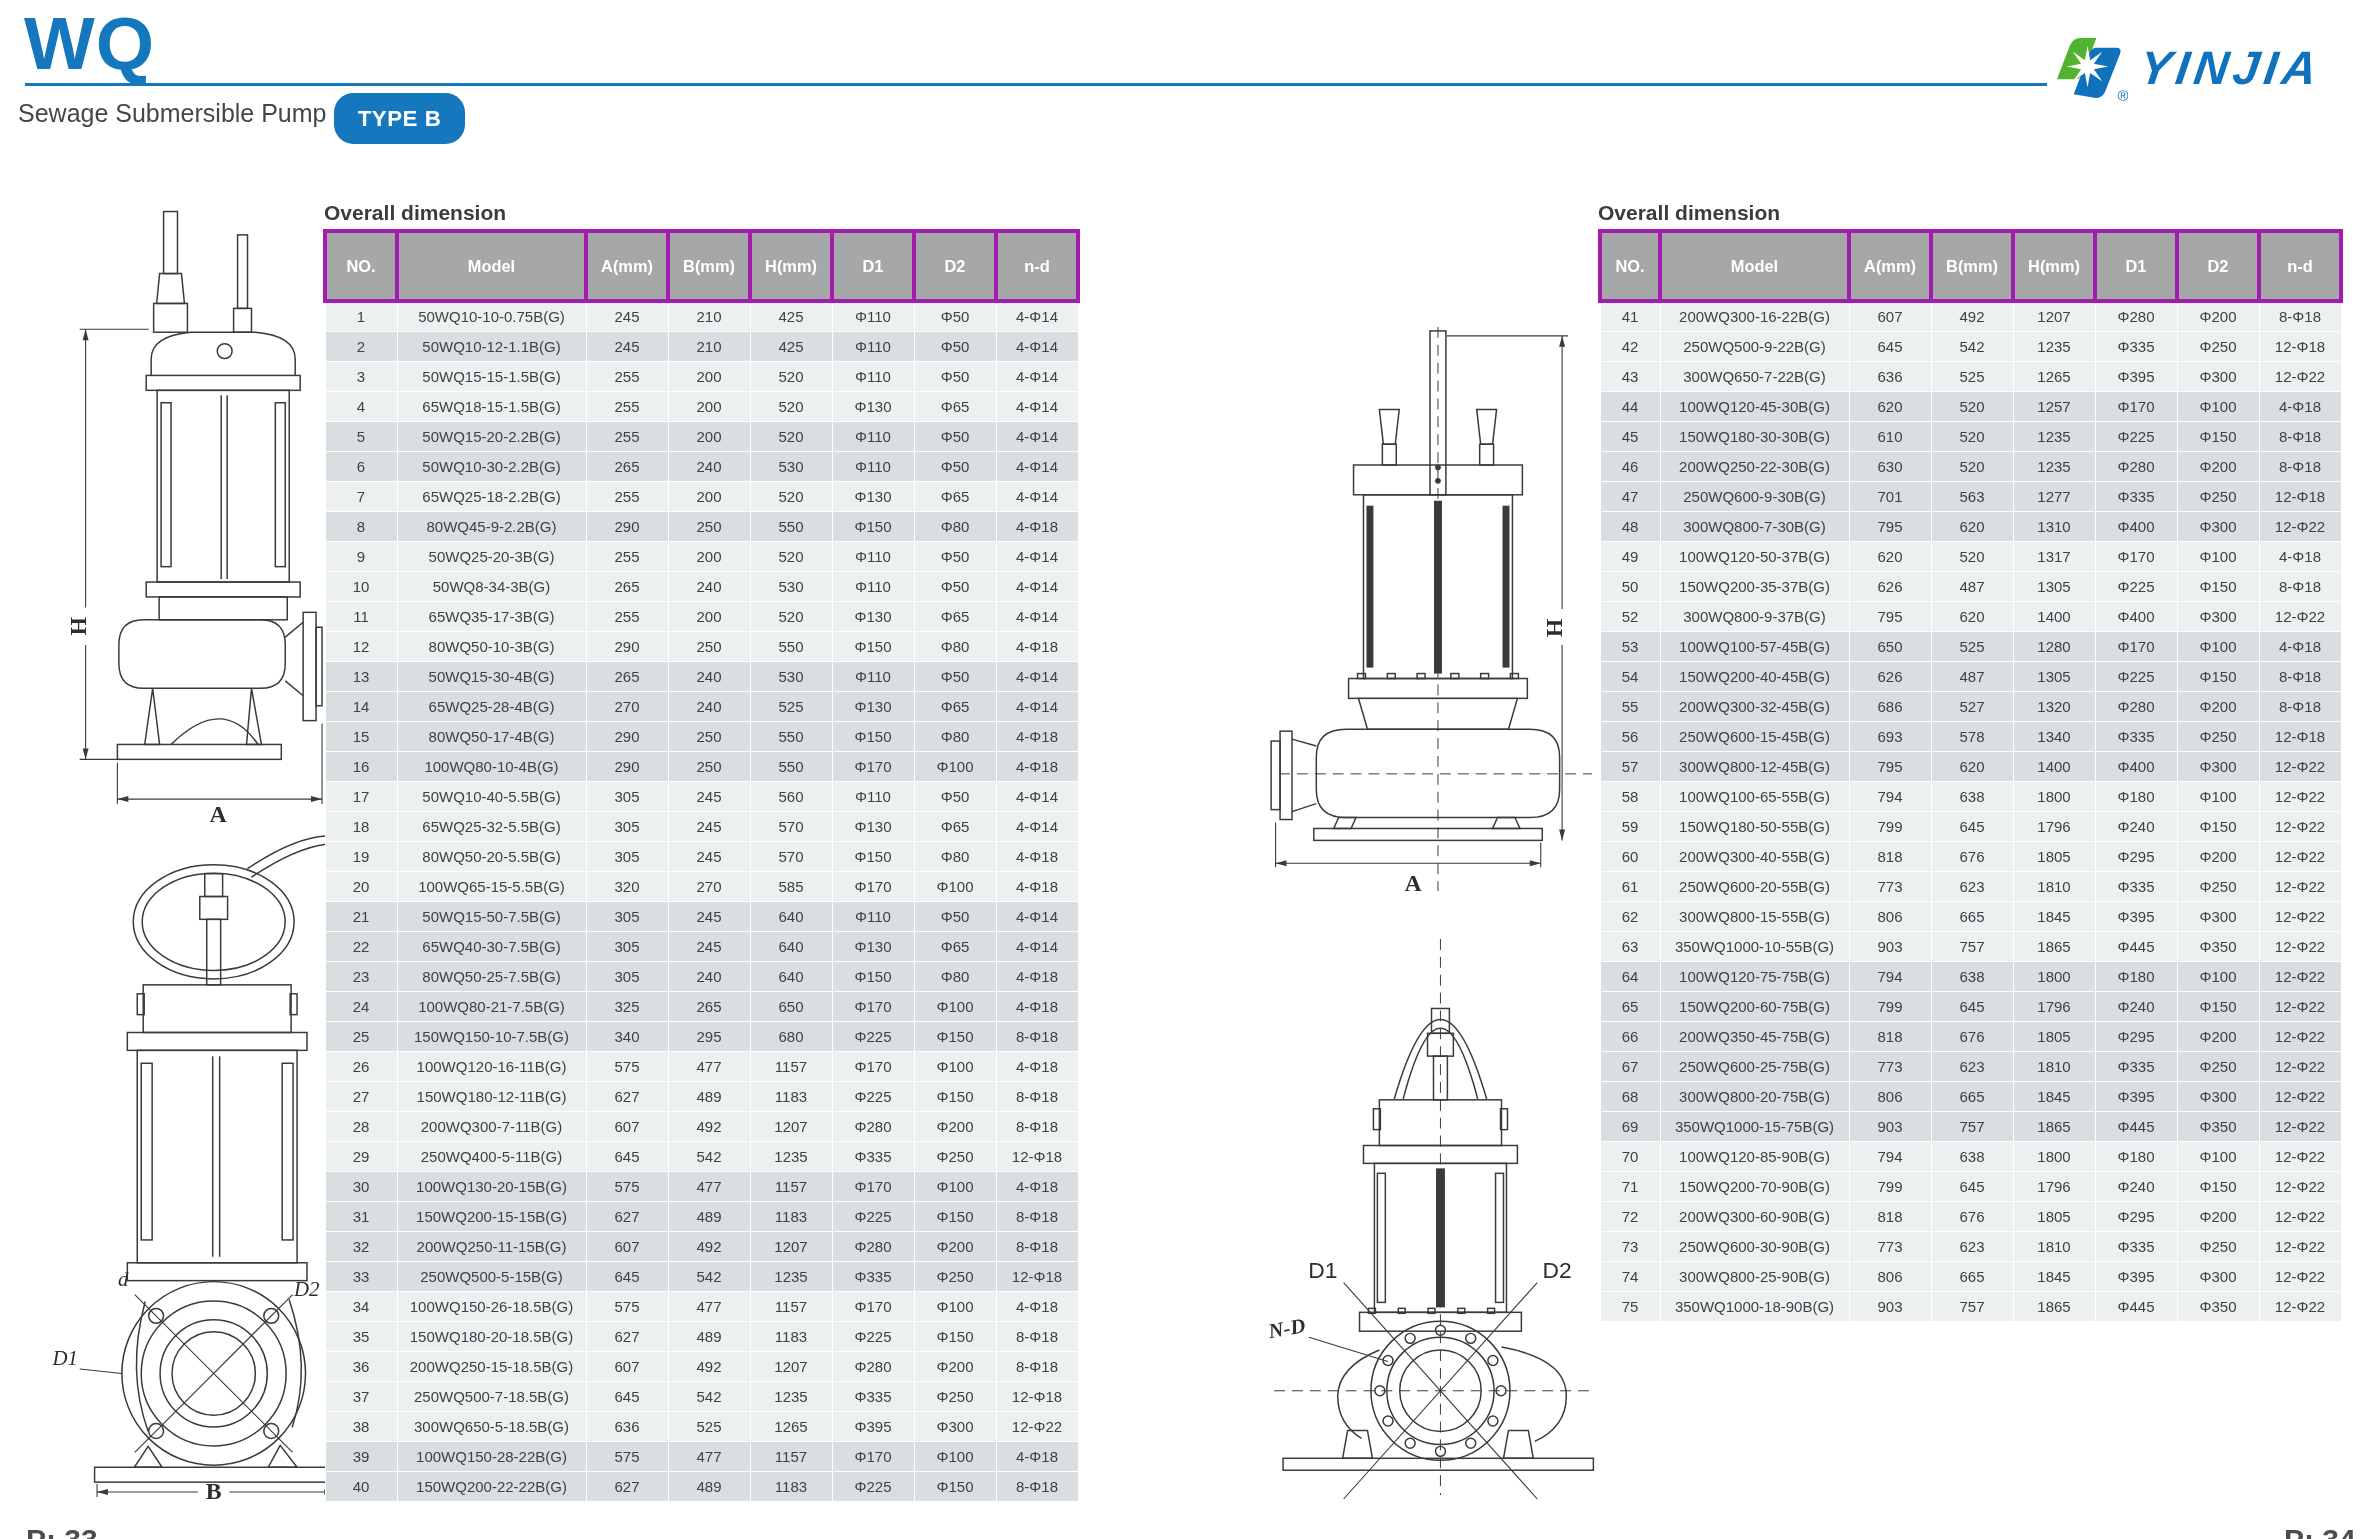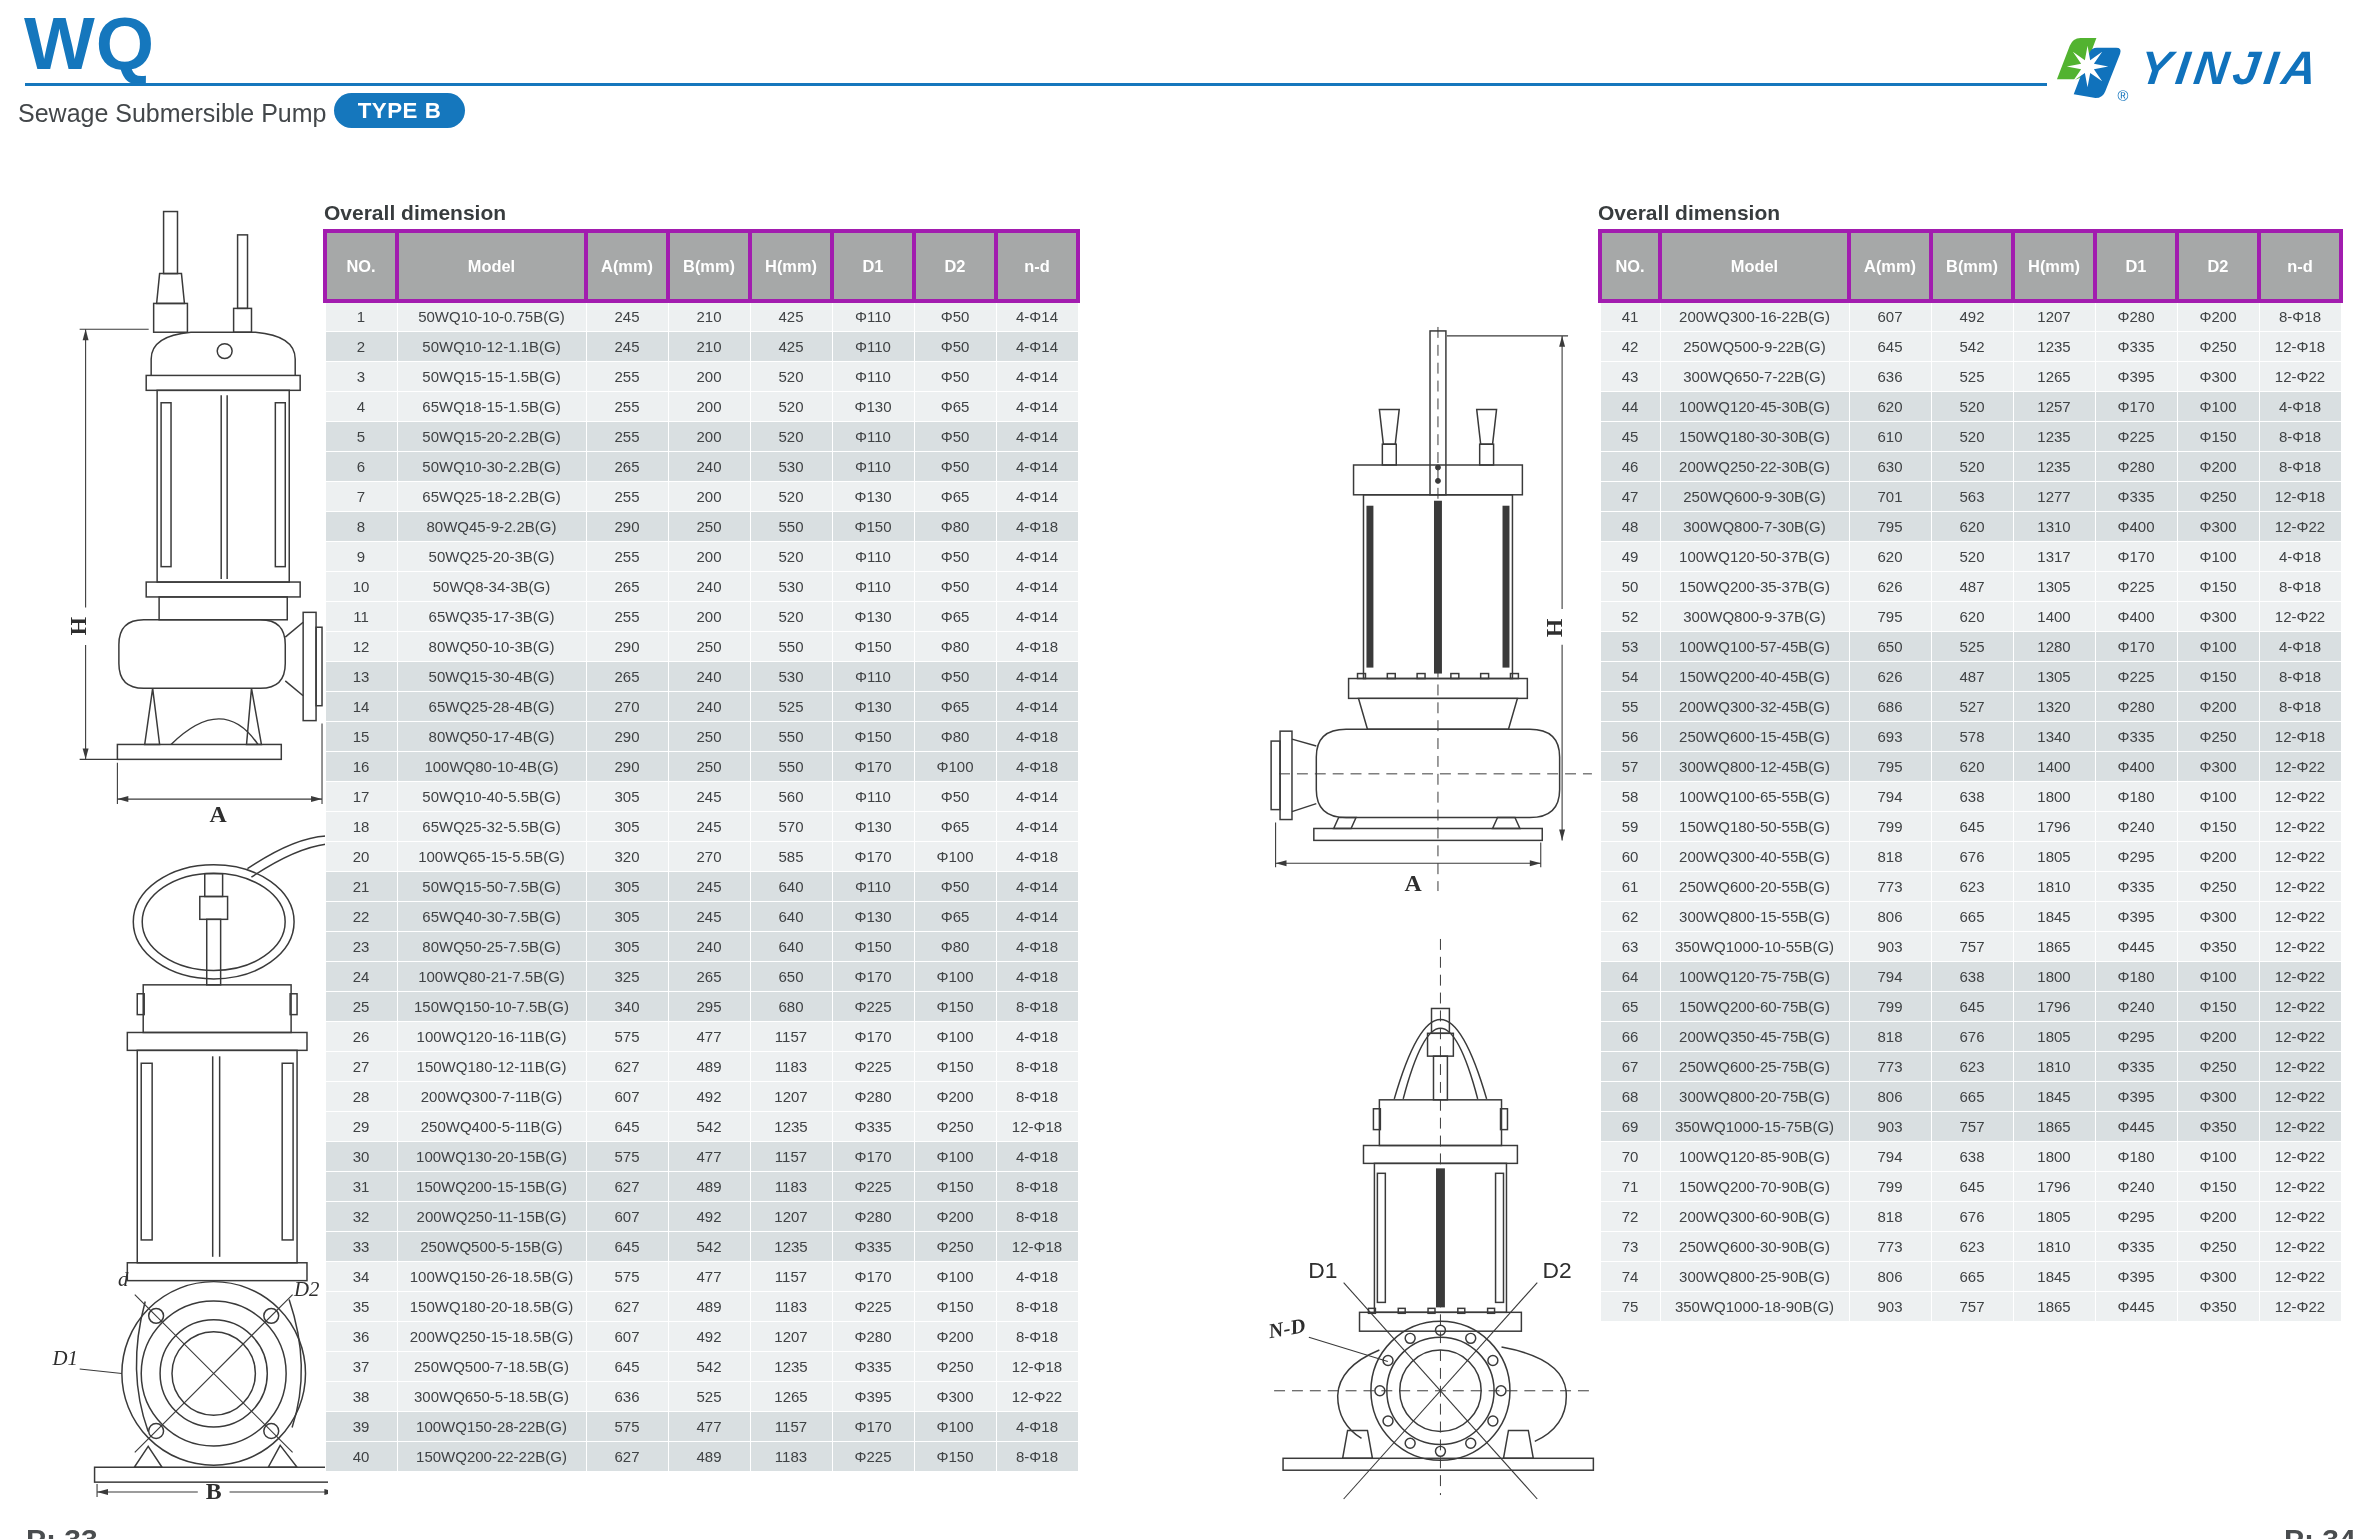--- a/index.html
+++ b/index.html
@@ -4,21 +4,21 @@
 <style>
   * { margin:0; padding:0; box-sizing:border-box; }
   body { background:#ffffff; font-family:"Liberation Sans", sans-serif; }
   .page { position:relative; width:2377px; height:1540px; background:#ffffff; overflow:hidden;margin-top:13px; }
 
   
   .wq-title { position:absolute; left:24px; top:-11px; font-size:75px; font-weight:800;
               color:#1577bd; letter-spacing:1px; line-height:1.1; }
   .header-rule { position:absolute; left:25px; top:70px; width:2022px; height:2.5px; background:#1577bd; }
   .subtitle { position:absolute; left:18px; top:86px; font-size:25px; color:#43474a; }
-  .type-badge { position:absolute; left:334px; top:80px; width:131px; height:35px;
+  .type-badge { position:absolute; left:334px; top:80px; width:131px; height:51px;
                 background:#1577bd; border-radius:19.4px; color:#ffffff; font-size:22.3px; font-weight:bold;
                 display:flex; align-items:center; justify-content:center; letter-spacing:0.5px; }
 
   
   .logo { position:absolute; left:2048px; top:18px; display:flex; align-items:center; }
   .brand-word { font-size:47px; font-weight:bold; font-style:italic; color:#1072bc;
                 letter-spacing:5px; transform:skewX(-8deg); margin-left:8px; line-height:74px; }
 
   
   .dim-title { position:absolute; font-size:21px; font-weight:bold; color:#383c3e; }
@@ -477,20 +477,30 @@
           <td>18</td>
           <td>65WQ25-32-5.5B(G)</td>
           <td>305</td>
           <td>245</td>
           <td>570</td>
           <td>Φ130</td>
           <td>Φ65</td>
           <td>4-Φ14</td>
         </tr>
         <tr class="light">
+          <td>19</td>
+          <td>80WQ50-20-5.5B(G)</td>
+          <td>305</td>
+          <td>245</td>
+          <td>570</td>
+          <td>Φ150</td>
+          <td>Φ80</td>
+          <td>4-Φ18</td>
+        </tr>
+        <tr class="light">
           <td>20</td>
           <td>100WQ65-15-5.5B(G)</td>
           <td>320</td>
           <td>270</td>
           <td>585</td>
           <td>Φ170</td>
           <td>Φ100</td>
           <td>4-Φ18</td>
         </tr>
         <tr class="dark">

